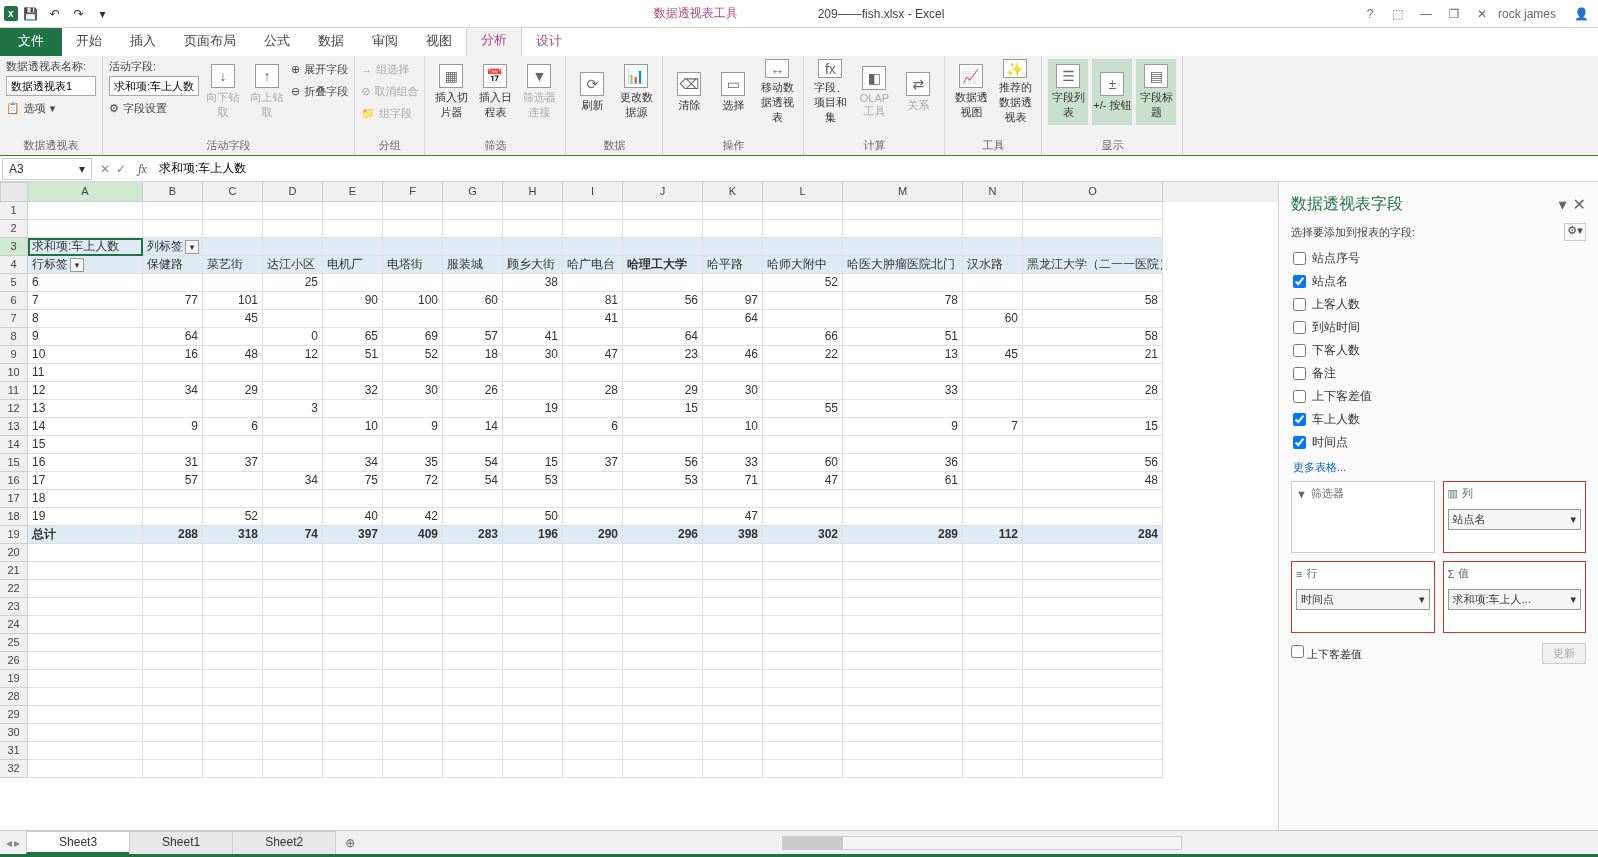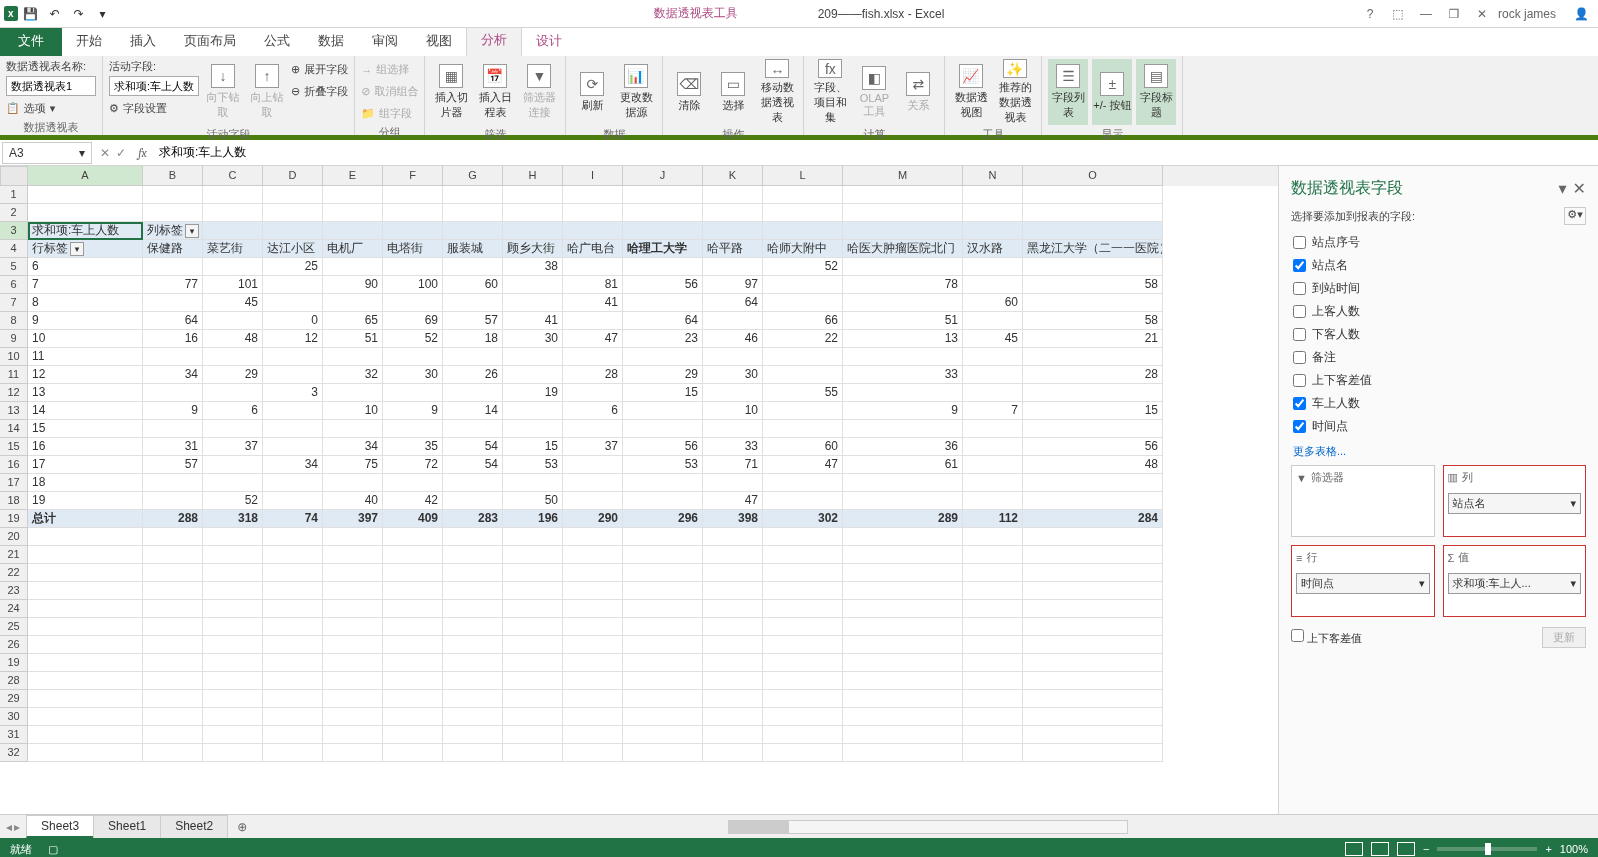--- a/index.html
+++ b/index.html
@@ -18,21 +18,21 @@
 .user-name { color: #666; margin-right: 10px; }
 
 
 .ribbon-tabs { height: 28px; background: #fff; display: flex; align-items: flex-end; }
 .tab { padding: 6px 14px; cursor: pointer; color: #444; font-size: 13px; }
 .tab.file { background: #217346; color: #fff; padding: 6px 18px; }
 .tab.active { color: #217346; border: 1px solid #d4d4d4; border-bottom: 1px solid #f1f1f1; background: #f1f1f1; }
 .tab.context { color: #ae4a84; }
 
 
-.ribbon { height: 84px; background: #f1f1f1; border-bottom: 5px solid #4d7c0f; display: flex; }
+.ribbon { height: 100px; background: #f1f1f1; border-bottom: 1px solid #4d7c0f; display: flex; }
 .ribbon-group { border-right: 1px solid #d4d4d4; padding: 3px 6px 0 6px; display: flex; flex-direction: column; justify-content: space-between; }
 .group-label { text-align: center; color: #666; font-size: 11px; padding: 2px 0; }
 .group-body { display: flex; align-items: flex-start; gap: 4px; flex: 1; }
 .rb-col { display: flex; flex-direction: column; gap: 2px; font-size: 11px; }
 .rb-input { width: 90px; height: 20px; border: 1px solid #aaa; background: #fff; padding: 0 4px; font-size: 11px; }
 .rb-lbl { font-size: 11px; color: #444; }
 .rb-bigbtn { display: flex; flex-direction: column; align-items: center; justify-content: center; width: 40px; height: 66px; cursor: pointer; font-size: 11px; text-align: center; gap: 2px; }
 .rb-bigbtn .ico { width: 24px; height: 24px; border: 1px solid #999; background: #fff; display: flex; align-items: center; justify-content: center; color: #666; font-size: 14px; }
 .rb-smallbtn { display: flex; align-items: center; gap: 4px; height: 20px; cursor: pointer; font-size: 11px; color: #444; }
 .rb-bigbtn.active { background: #c8e0cd; }
@@ -83,21 +83,21 @@
 .zone.noborder { border: 1px solid #ccc; }
 .zone-title { display: flex; align-items: center; gap: 4px; color: #666; padding-bottom: 4px; }
 .zone-item { border: 1px solid #999; background: #f5f5f5; padding: 2px 4px; margin-top: 4px; display: flex; justify-content: space-between; align-items: center; cursor: pointer; }
 .fp-footer { display: flex; justify-content: space-between; align-items: center; padding-top: 10px; font-size: 11px; }
 .update-btn { padding: 2px 10px; border: 1px solid #ccc; background: #f0f0f0; color: #aaa; }
 
 
 .sheet-bar { height: 24px; border-top: 1px solid #ccc; display: flex; align-items: center; background: #f0f0f0; }
 .sheet-nav { display: flex; gap: 2px; padding: 0 6px; color: #888; }
 .sheet-tabs { display: flex; }
-.sheet-tab { padding: 3px 14px; border: 1px solid #ccc; border-bottom: none; background: #e8e8e8; cursor: pointer; font-size: 12px; margin-right: -1px; }
+.sheet-tab { padding: 3px 32px; border: 1px solid #ccc; border-bottom: none; background: #e8e8e8; cursor: pointer; font-size: 12px; margin-right: -1px; }
 .sheet-tab.active { background: #fff; border-bottom: 2px solid #217346; }
 .add-sheet { padding: 0 10px; cursor: pointer; color: #666; }
 .hscroll { flex: 1; display: flex; justify-content: center; align-items: center; }
 .hscroll-track { width: 400px; height: 14px; border: 1px solid #ccc; background: #f5f5f5; position: relative; }
 .hscroll-thumb { position: absolute; left: 0; width: 60px; height: 12px; background: #ccc; }
 
 
 .status-bar { height: 22px; background: #217346; color: #fff; display: flex; align-items: center; justify-content: space-between; padding: 0 10px; font-size: 11px; }
 .status-left { display: flex; gap: 16px; align-items: center; }
 .status-right { display: flex; gap: 8px; align-items: center; }
@@ -924,25 +924,25 @@
         <label class="field-item">
           <input type="checkbox" style=""> 
           <span>站点序号</span>
         </label>
         <label class="field-item">
           <input type="checkbox" checked="" style=""> 
           <span>站点名</span>
         </label>
         <label class="field-item">
           <input type="checkbox" style=""> 
-          <span>到站时间</span>
+          <span>上客人数</span>
         </label>
         <label class="field-item">
           <input type="checkbox" style=""> 
-          <span>上客人数</span>
+          <span>到站时间</span>
         </label>
         <label class="field-item">
           <input type="checkbox" style=""> 
           <span>下客人数</span>
         </label>
         <label class="field-item">
           <input type="checkbox" style=""> 
           <span>备注</span>
         </label>
         <label class="field-item">

